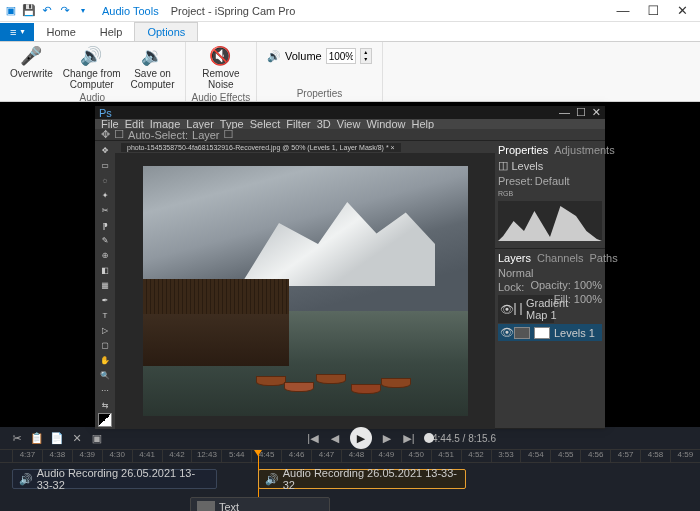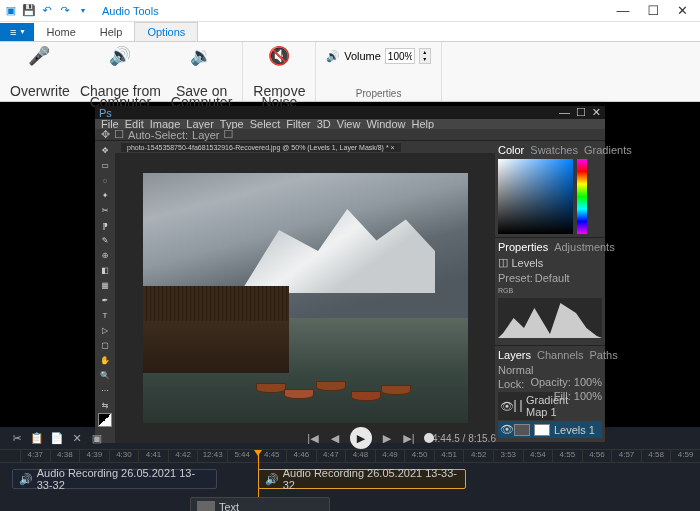--- a/index.html
+++ b/index.html
@@ -14,21 +14,21 @@
 .tabbar{height:20px;display:flex;align-items:center;background:#fff;border-bottom:1px solid #d0d0d0}
 .appmenu{background:#0072c6;color:#fff;padding:3px 10px;display:flex;align-items:center;gap:4px}
 .tab{padding:3px 12px;color:#444;cursor:pointer}
 .tab.active{background:#f0f0f0;border:1px solid #d0d0d0;border-bottom:none;color:#0078d4}
 .ribbon{height:60px;background:#f8f8f8;border-bottom:1px solid #d0d0d0;display:flex}
 .rgroup{padding:2px 6px;border-right:1px solid #e0e0e0;display:flex;flex-direction:column;align-items:center}
 .rgroup-items{display:flex;gap:2px;flex:1}
 .rgroup-label{font-size:10px;color:#666;text-align:right}
 .rbtn{display:flex;flex-direction:column;align-items:center;padding:2px 4px;cursor:pointer;text-align:center}
 .rbtn-ico{font-size:18px;color:#0078d4;height:20px;display:flex;align-items:center}
-.rbtn-lbl{font-size:14px;color:#333;line-height:11px;margin-top:20px}
+.rbtn-lbl{font-size:10px;color:#333;line-height:11px;margin-top:2px}
 .vol-row{display:flex;align-items:center;gap:4px;padding:4px}
 .vol-input{width:30px;height:16px;border:1px solid #ccc;font-size:10px;padding:0 2px}
 .spinner{display:flex;flex-direction:column;border:1px solid #ccc}
 .spinner div{width:10px;height:7px;background:#eee;font-size:6px;text-align:center;line-height:7px;cursor:pointer}
 .preview{height:325px;background:#000;display:flex;justify-content:center;padding-top:0}
 .ps-window{width:510px;height:318px;background:#323232;margin-top:4px;display:flex;flex-direction:column;box-shadow:0 2px 8px rgba(0,0,0,.5)}
 .ps-titlebar{height:15px;background:#1a1a1a;display:flex;align-items:center;color:#ccc;font-size:7px;padding:0 4px}
 .ps-titlebar .icons{margin-left:auto;display:flex;gap:6px}
 .ps-menubar{height:10px;background:#454545;display:flex;align-items:center;gap:6px;padding:0 6px;color:#ccc;font-size:7px}
 .ps-tools{height:12px;background:#383838;display:flex;align-items:center;gap:4px;padding:0 6px;color:#aaa;font-size:7px;border-bottom:1px solid #222}
@@ -64,21 +64,21 @@
 .bottom{background:#1e222a;height:104px;display:flex;flex-direction:column;color:#ccc}
 .ctrl-row{height:22px;display:flex;align-items:center;padding:0 10px;gap:8px}
 .ctrl-left{display:flex;gap:6px}
 .ctrl-ico{width:14px;height:14px;color:#aaa;cursor:pointer;display:flex;align-items:center;justify-content:center}
 .ctrl-center{margin:0 auto;display:flex;align-items:center;gap:8px}
 .play-btn{width:22px;height:22px;border-radius:50%;background:#e8e8e8;color:#222;display:flex;align-items:center;justify-content:center;font-size:11px;cursor:pointer}
 .seek{flex:1;max-width:180px;height:4px;background:#444;position:relative;border-radius:2px}
 .seek-fill{position:absolute;left:0;top:0;bottom:0;width:56%;background:#888;border-radius:2px}
 .seek-thumb{position:absolute;left:56%;top:-3px;width:10px;height:10px;border-radius:50%;background:#ddd}
 .time{color:#aaa;font-size:10px}
-.ruler{height:14px;border-top:1px solid #333;border-bottom:1px solid #333;display:flex;position:relative;padding-left:20px}
+.ruler{height:14px;border-top:1px solid #333;border-bottom:1px solid #333;display:flex;position:relative;padding-left:12px}
 .ruler-tick{flex:1;color:#888;font-size:8px;text-align:center;border-left:1px solid #333}
 .playhead{position:absolute;top:0;bottom:-70px;width:1px;background:#ff9500;left:258px}
 .playhead::before{content:"";position:absolute;top:0;left:-4px;border:4px solid transparent;border-top:6px solid #ff9500}
 .tracks{flex:1;position:relative;padding:4px 12px}
 .clip{position:absolute;height:20px;border-radius:2px;display:flex;align-items:center;padding:0 6px;gap:4px;font-size:9px;color:#ccc}
 .clip-audio1{background:#1c2230;border:1px solid #3a4558;top:6px;left:12px;width:205px}
 .clip-audio2{background:#2a2418;border:1px solid #e8a030;top:6px;left:258px;width:208px}
 .clip-text{background:#2a2e36;border:1px solid #444;top:34px;left:190px;width:140px}
 svg{display:block}
 </style>
@@ -87,20 +87,21 @@
 
 <div class="titlebar">
   <div class="qat">
     <span class="qat-ico">▣</span>
     <span class="qat-ico">💾</span>
     <span class="qat-ico">↶</span>
     <span class="qat-ico">↷</span>
     <span class="qat-ico" style="font-size:8px">▾</span>
   </div>
   <span class="tb-txt">Audio Tools</span>
+  <span class="tb-txt2">Project - iSpring Cam Pro</span>
   <div class="win-ctrl">
     <span>―</span>
     <span>☐</span>
     <span>✕</span>
   </div>
 </div>
 
 <div class="tabbar">
   <div class="appmenu">≡ <span style="font-size:8px">▾</span></div>
   <div class="tab">Home</div>
@@ -218,31 +219,20 @@
               <div class="boat" style="left:0;bottom:10px"></div>
               <div class="boat" style="left:28px;bottom:4px;background:#a05030"></div>
               <div class="boat" style="left:60px;bottom:12px"></div>
               <div class="boat" style="left:95px;bottom:2px;background:#904020"></div>
               <div class="boat" style="left:125px;bottom:8px"></div>
             </div>
           </div>
         </div>
       </div>
       <div class="ps-panels">
-        <div class="panel">
-          <div class="panel-tabs">
-            <span class="act">Color</span>
-            <span>Swatches</span>
-            <span>Gradients</span>
-          </div>
-          <div class="color-picker">
-            <div class="cp-main"></div>
-            <div class="cp-hue"></div>
-          </div>
-        </div>
         <div class="panel">
           <div class="panel-tabs">
             <span class="act">Properties</span>
             <span>Adjustments</span>
           </div>
           <div style="color:#ccc;font-size:7px;display:flex;align-items:center;gap:3px">
               <span>◫</span>
               <span>Levels</span>
             </div>
           <div style="color:#aaa;font-size:7px;margin-top:3px"><span>Preset:</span> <span>Default</span></div>

